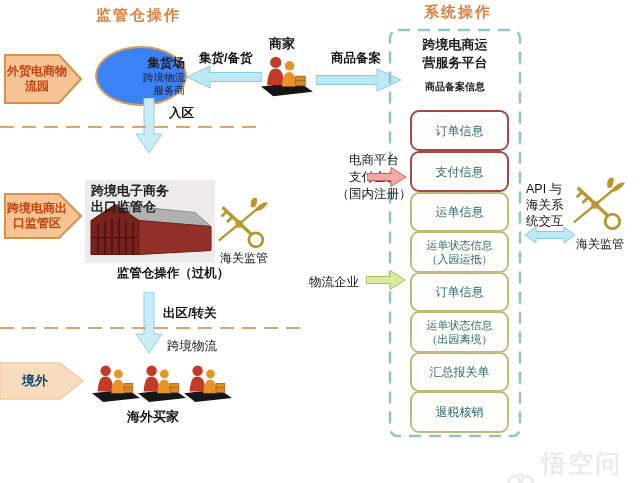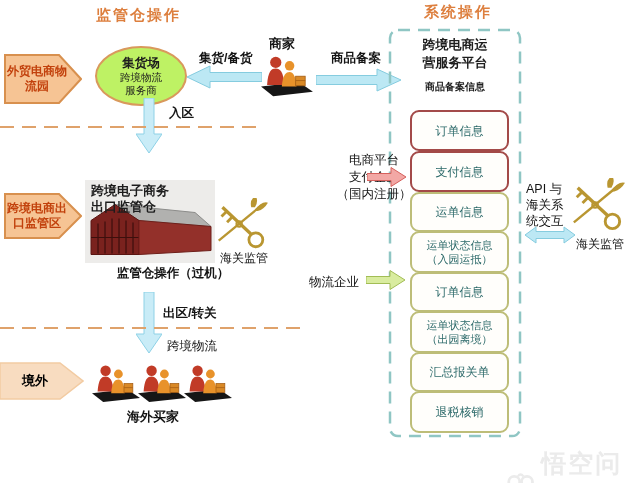--- a/index.html
+++ b/index.html
@@ -9,22 +9,22 @@
   }
   .abs{position:absolute;}
   .ml{white-space:pre-line;}
   .ctr{display:flex;align-items:center;justify-content:center;text-align:center;}
 
   .section-title{font-size:15px;font-weight:bold;color:#dd7f3e;letter-spacing:2px;}
 
   .tag-text{font-size:12px;font-weight:bold;color:#c2410c;line-height:15px;}
 
   .hub{
-    border:2px solid #d9995c;border-radius:50%;background:#bef264;
-    display:flex;flex-direction:column;align-items:center;justify-content:center;text-align:center;
+    border:2px solid #d9995c;border-radius:50%;background:#3b82f6;
+    display:flex;flex-direction:column;align-items:flex-end;justify-content:center;text-align:center;
   }
   .hub .t1{font-size:12.5px;font-weight:bold;line-height:15px;}
   .hub .t2{font-size:10.5px;line-height:13px;}
 
   .lbl-b{font-size:12.5px;font-weight:bold;color:#141414;}
   .lbl{font-size:12.5px;color:#141414;}
 
   .warehouse-card{background:#edecea;}
 
   .panel-title{font-size:13px;font-weight:bold;line-height:18px;}
@@ -150,21 +150,21 @@
   <div class="abs lbl" style="left:167px;top:338px;">跨境物流</div>
 
   <svg class="abs" style="left:0;top:326px;" width="300" height="4">
     <line x1="0" y1="2" x2="300" y2="2" stroke="#dfa26b" stroke-width="2" stroke-dasharray="14 8"></line>
   </svg>
 
   <div class="abs" style="left:0;top:361px;width:84px;height:40px;">
     <svg width="84" height="40" viewBox="0 0 84 40">
       <polygon points="0,2 60,2 83,20 60,38 0,38" fill="#f8dcc0" stroke="#f2cba2" stroke-width="1.5"></polygon>
     </svg>
-    <div class="abs ctr" style="left:0;top:0;width:70px;height:40px;font-size:13px;font-weight:bold;color:#000000;">境外</div>
+    <div class="abs ctr" style="left:0;top:0;width:70px;height:40px;font-size:13px;font-weight:bold;color:#0c4a6e;">境外</div>
   </div>
 
   <svg class="abs" style="left:92px;top:360px;" width="48" height="44" viewBox="0 0 60 52">
       <use href="#sym-merchant"></use>
     </svg>
   <svg class="abs" style="left:138px;top:360px;" width="48" height="44" viewBox="0 0 60 52">
       <use href="#sym-merchant"></use>
     </svg>
   <svg class="abs" style="left:184px;top:360px;" width="48" height="44" viewBox="0 0 60 52">
       <use href="#sym-merchant"></use>

